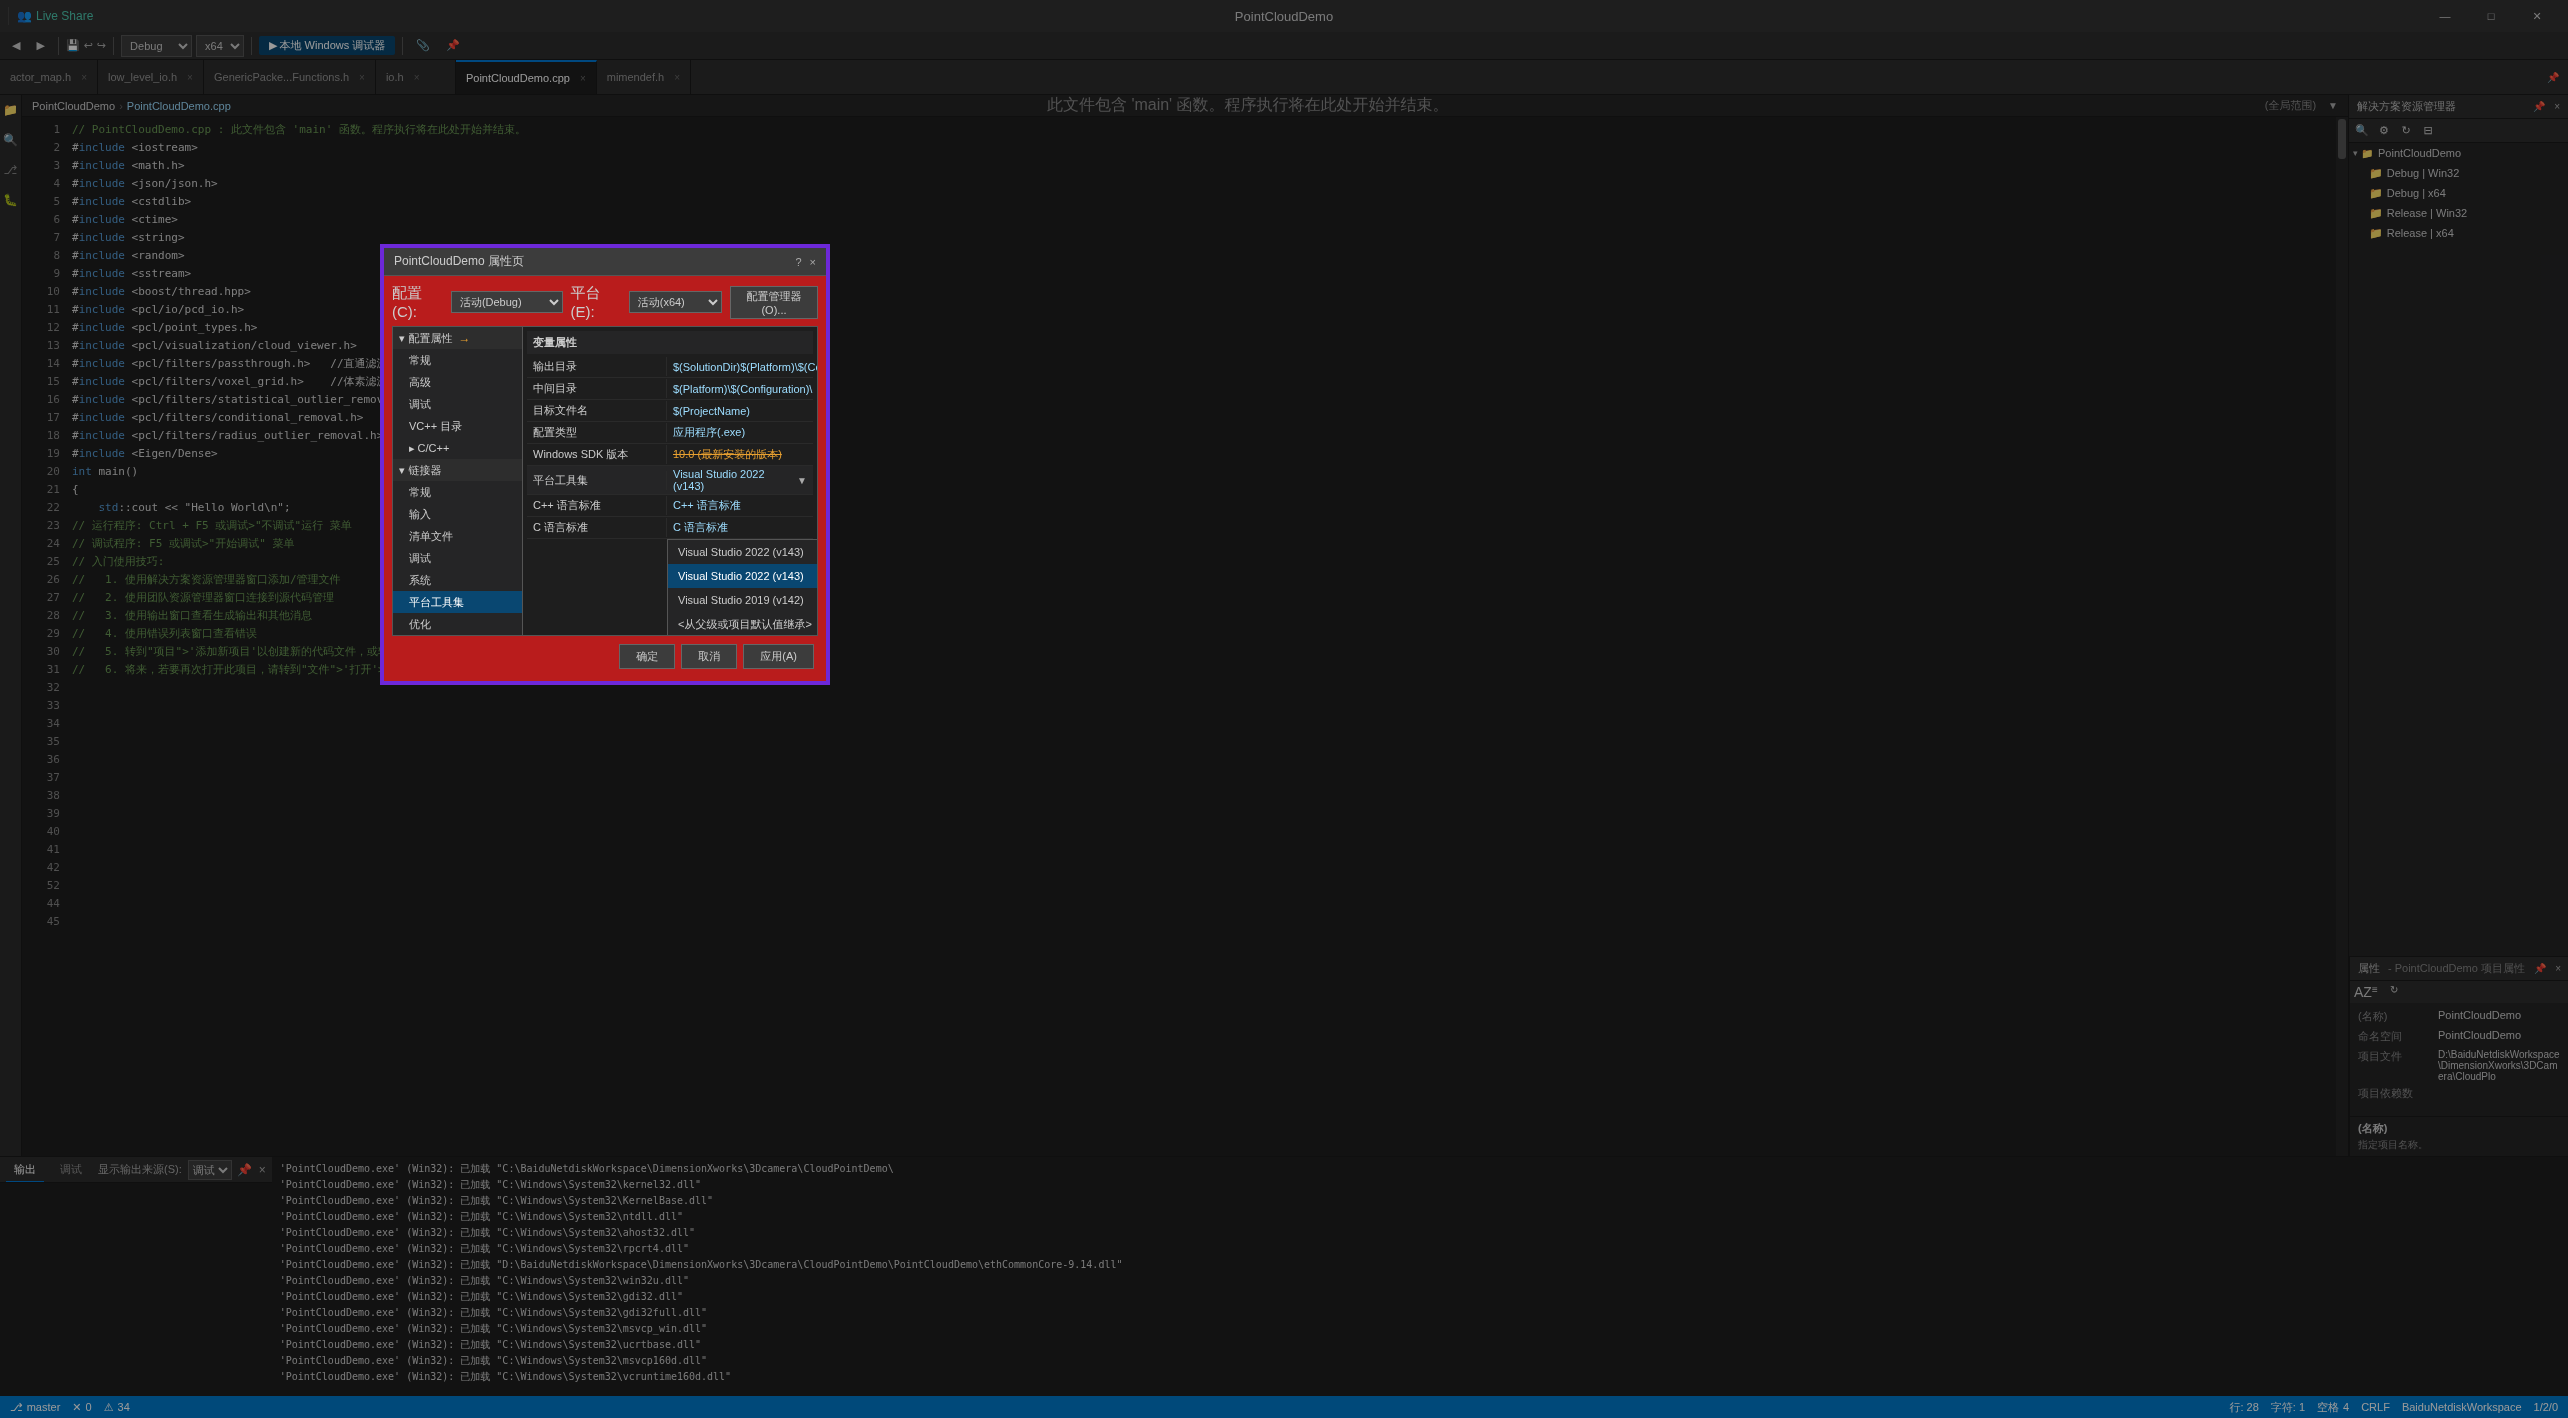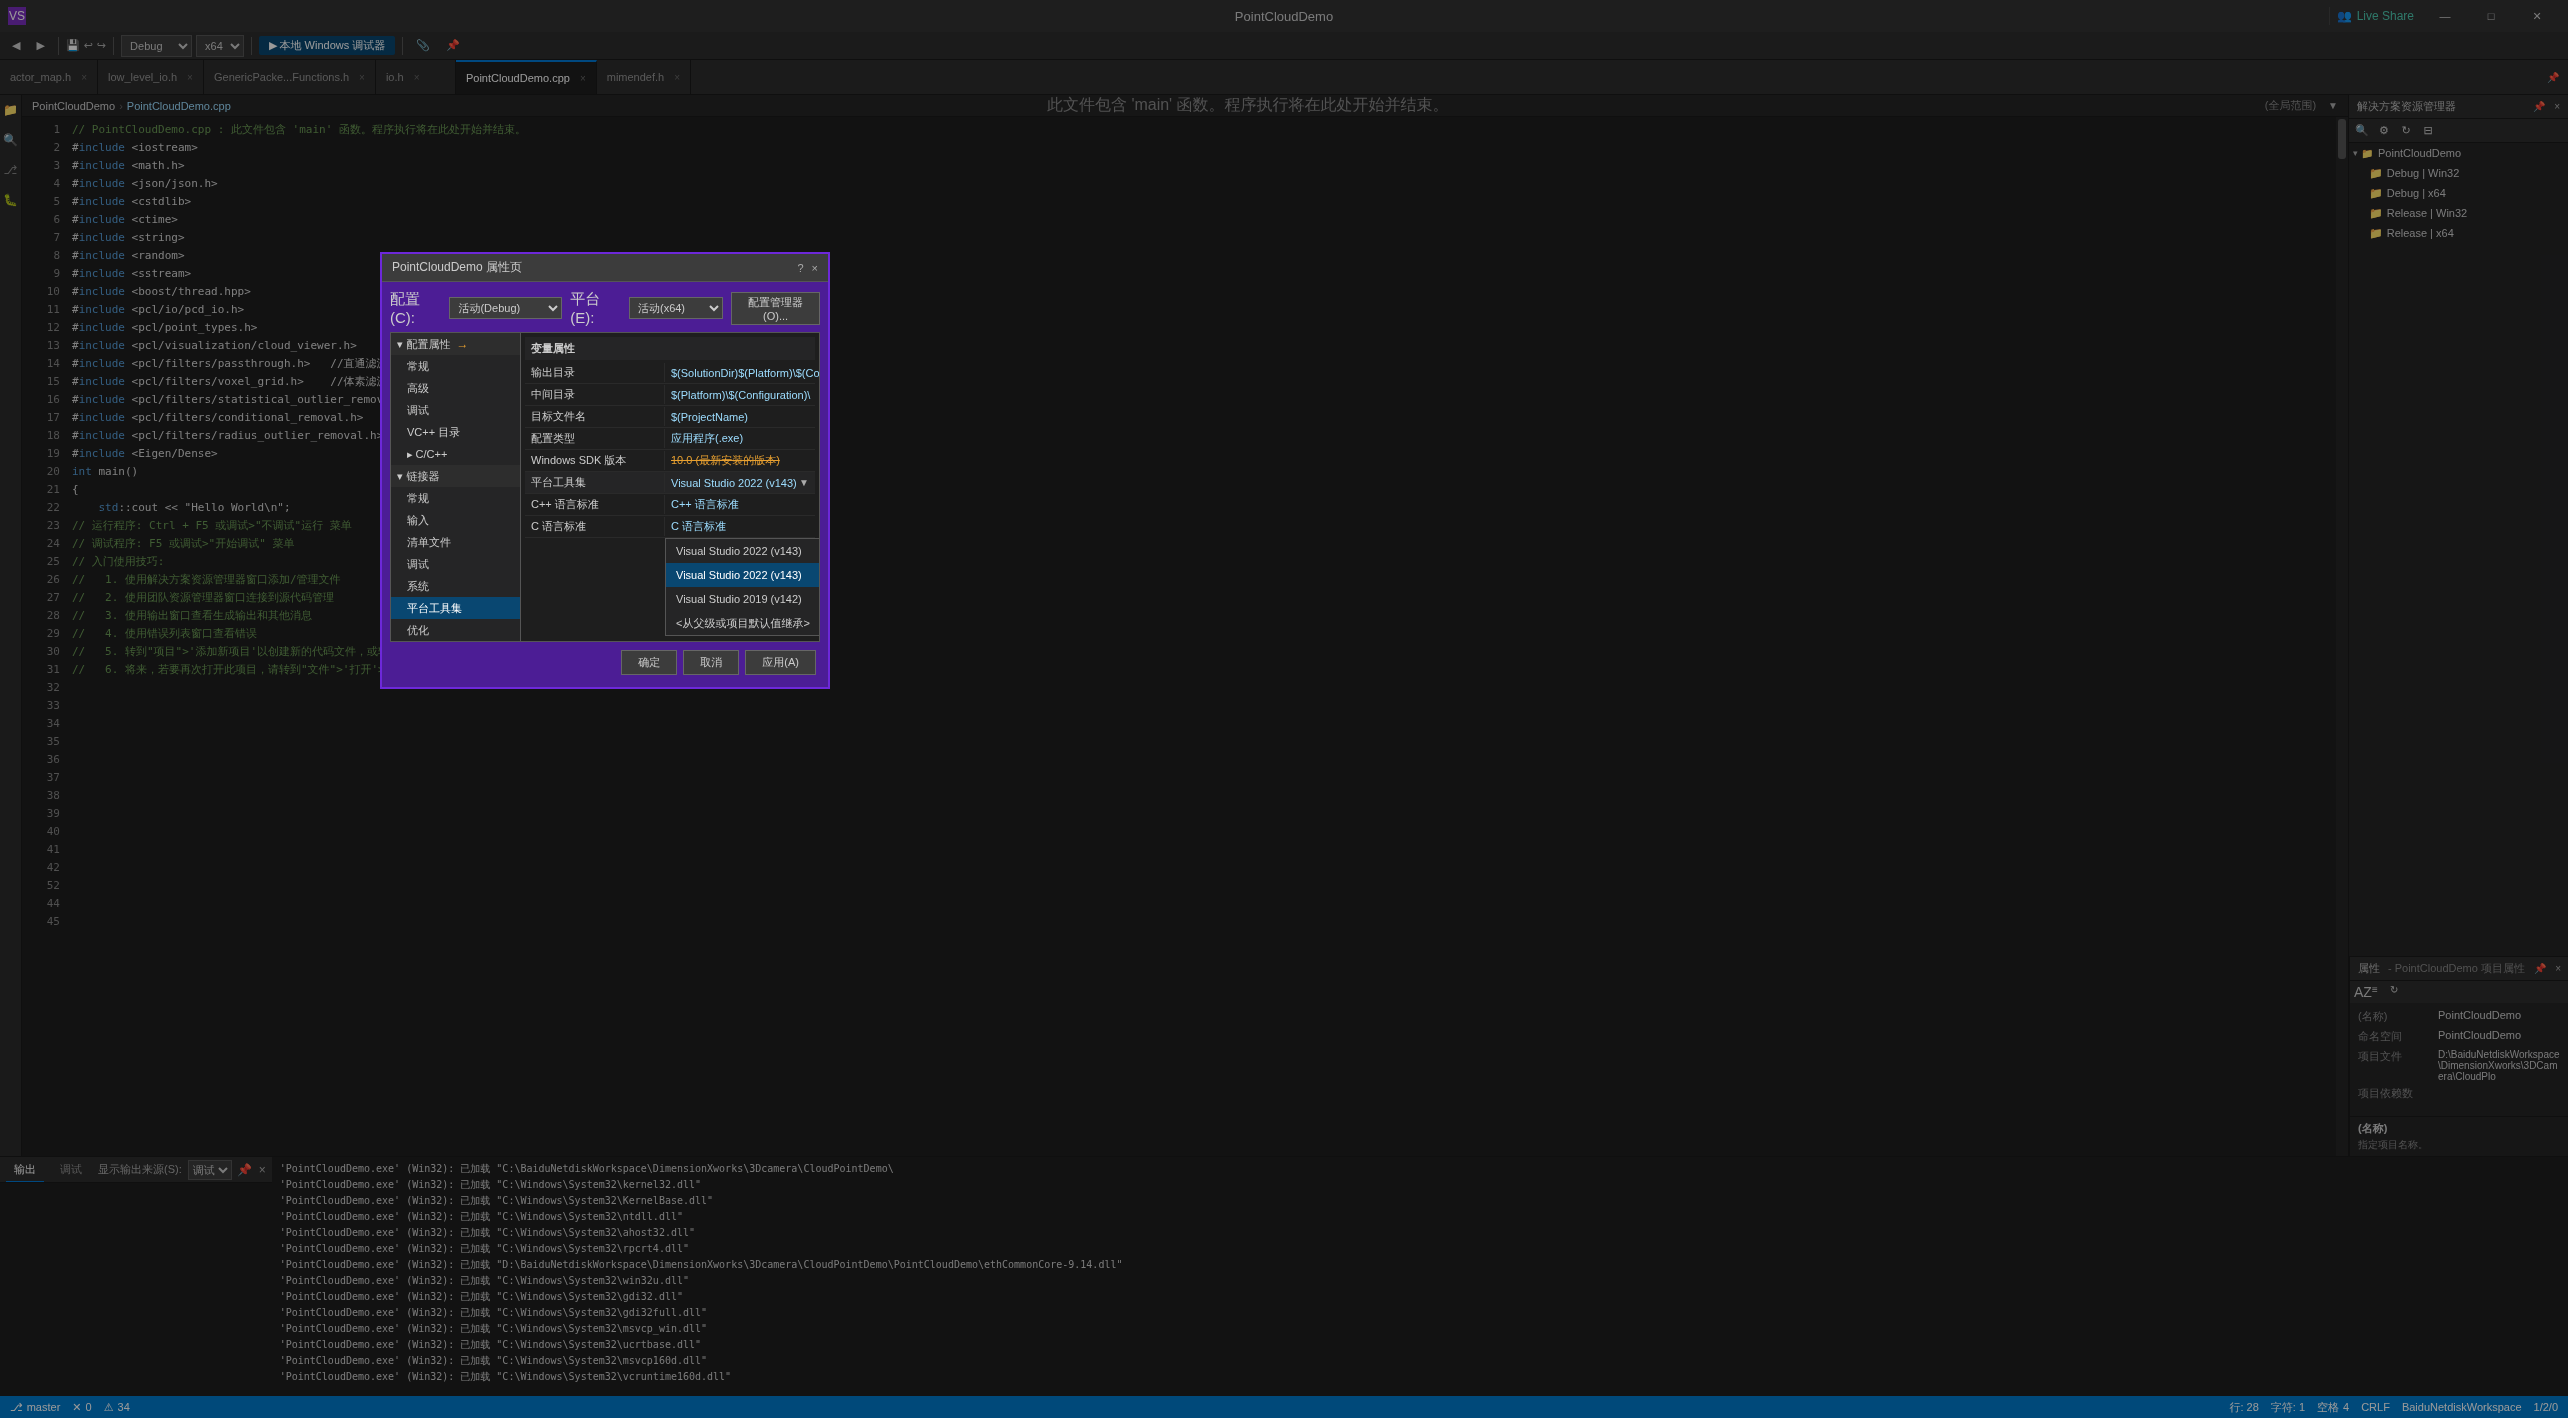--- a/index.html
+++ b/index.html
@@ -312,27 +312,27 @@
       position: absolute;
       top: 0; left: 0;
       width: 100%; height: 100%;
       background: rgba(0,0,0,0.4);
       display: flex;
       align-items: center;
       justify-content: center;
       z-index: 100;
     }
     #property-dialog {
-      background: #4c1d95;
-      border: 2px solid #6d28d9;
+      background: #b91c1c;
+      border: 4px solid #6d28d9;
       width: 450px;
       font-size: 11px;
       color: #cccccc;
       position: absolute;
-      top: 252px;
+      top: 244px;
       left: 380px;
     }
     #dialog-title-bar {
       display: flex;
       align-items: center;
       justify-content: space-between;
       height: 28px;
       background: #3c3c3c;
       padding: 0 10px;
       border-bottom: 1px solid #555;
@@ -504,23 +504,20 @@
 
     
     ::-webkit-scrollbar { width: 8px; height: 8px; }
     ::-webkit-scrollbar-track { background: #1e1e1e; }
     ::-webkit-scrollbar-thumb { background: #555; border-radius: 4px; }
   </style>
 </head>
 <body>
 
 <div id="title-bar">
-  <div class="menu-items">
-    <div style="width:18px;height:18px;background:#7b2fbf;display:inline-flex;align-items:center;justify-content:center;margin-right:4px;font-size:12px;color:white;">VS</div>
-  </div>
   <div class="app-title">PointCloudDemo</div>
   <div id="live-share">
     <span>👥</span>
     <span>Live Share</span>
   </div>
   <div class="window-controls">
     <div class="win-btn">—</div>
     <div class="win-btn">□</div>
     <div class="win-btn close">✕</div>
   </div>

